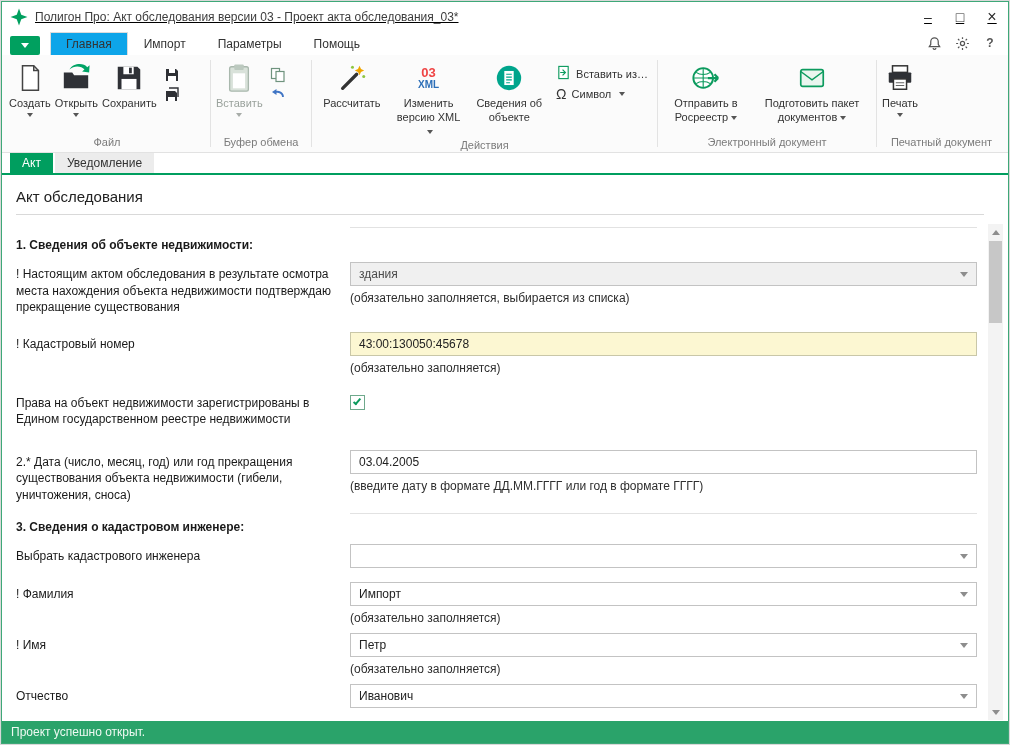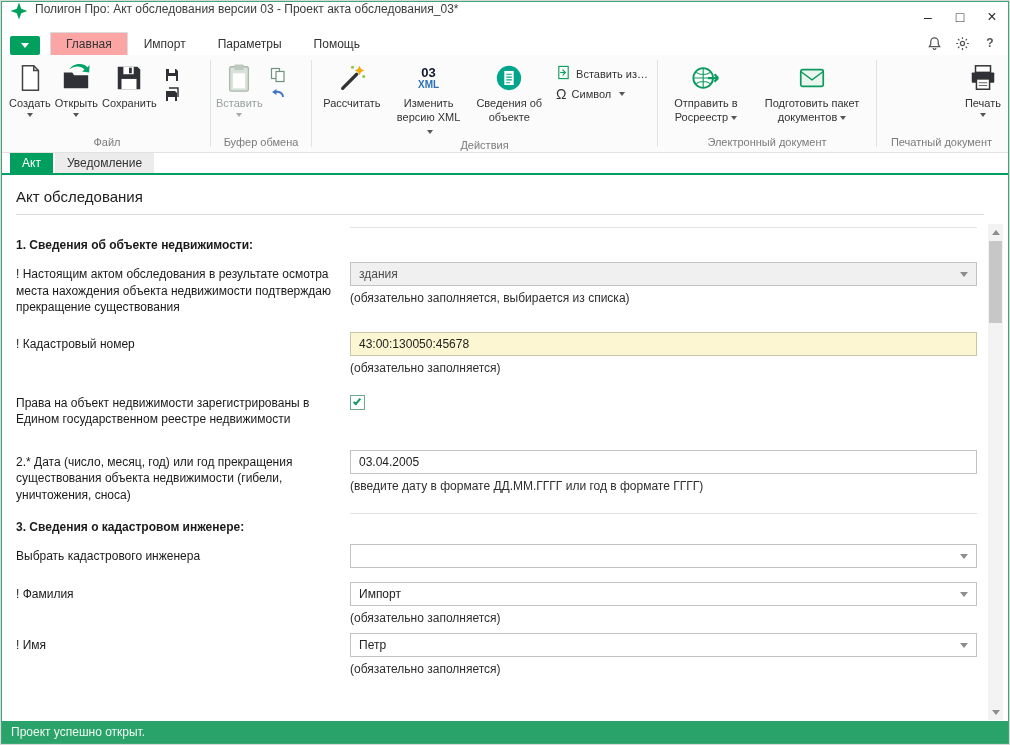--- a/index.html
+++ b/index.html
@@ -1,53 +1,53 @@
 <!DOCTYPE html>
 <html><head>
 <meta charset="utf-8">
 <style>
   * { box-sizing: border-box; }
   html,body { margin:0; padding:0; background:#d8d8d8; }
   body { width:1010px; height:745px; font-family:"Liberation Sans", sans-serif; }
   .window { width:1008px; height:743px; margin:1px; border:1px solid #3ea878; background:#fff; display:flex; flex-direction:column; overflow:hidden; }
 
   
-  .titlebar { height:30px; display:flex; padding-left:8px; background:#fff; flex:0 0 auto; }
+  .titlebar { height:30px; display:flex; align-items:center; padding-left:8px; background:#fff; flex:0 0 auto;text-decoration:underline; }
   .appicon { width:18px; height:18px; flex:0 0 auto; }
   .wtitle { font-size:12px; color:#3c3c3c; margin-left:7px; flex:1; white-space:nowrap; overflow:hidden; }
   .winbtns { display:flex; height:100%; }
   .winbtn { width:32px; height:100%; display:flex; align-items:center; justify-content:center; font-size:14px; color:#2b2b2b; cursor:default; }
 
   
   .tabrow { height:23px; display:flex; align-items:flex-end; padding-left:8px; position:relative; background:#fff; flex:0 0 auto; }
   .appmenu { width:30px; height:19px; margin:0 10px 0 0; background:#00a05f; border-radius:2px; display:flex; align-items:center; justify-content:center; }
   .tri-dn-w { width:0; height:0; border-left:4px solid transparent; border-right:4px solid transparent; border-top:5px solid #fff; }
   .rtab { padding:4px 15px 4px; font-size:12px; color:#333; border:1px solid transparent; border-bottom:none; }
-  .rtab.active { background:#fca5a5; border-color:#dcdcdc; }
+  .rtab.active { background:#0ea5e9; border-color:#dcdcdc; }
   .quick { position:absolute; right:10px; top:3px; display:flex; gap:12px; align-items:center; }
   .quick .qi { width:16px; height:16px; display:flex; align-items:center; justify-content:center; color:#555; font-size:12px; font-weight:bold; }
 
   
   .ribbon { height:98px; background:#fbfbfb; border-bottom:1px solid #e2e2e2; display:flex; padding:0 2px; flex:0 0 auto; }
   .rgroup { position:relative; display:flex; flex-direction:column; }
   .gbtns { flex:1; display:flex; align-items:flex-start; padding:4px 3px 0; }
   .glabel { height:17px; text-align:center; font-size:11px; color:#7b7b7b; line-height:15px; }
   .rsep { width:1px; background:#e3e3e3; margin:5px 0; }
   .rbtn { display:flex; flex-direction:column; align-items:center; padding:2px 2px 0; text-align:center; }
   .rbtn .ric { width:32px; height:32px; margin:1px 0 3px; display:flex; align-items:center; justify-content:center; }
   .rlbl { font-size:11px; color:#333; line-height:1.25; }
   .rbtn.disabled .rlbl { color:#9aa29c; }
   .caret { display:inline-block; width:0; height:0; border-left:3px solid transparent; border-right:3px solid transparent; border-top:4px solid #555; vertical-align:middle; margin-left:3px; }
   .caret.under { display:block; margin:2px auto 0; }
   .rbtn.disabled .caret { border-top-color:#a7aca8; }
   .scol { display:flex; flex-direction:column; padding:6px 2px 0; }
   .sicon { width:22px; height:20px; display:flex; align-items:center; justify-content:center; }
   .sbtn { display:flex; align-items:center; gap:5px; font-size:11px; color:#333; padding:2px 4px; white-space:nowrap; }
   .xmlicon { display:flex; flex-direction:column; align-items:center; line-height:1; }
-  .xml03 { font-size:13px; font-weight:bold; color:#0f172a; }
+  .xml03 { font-size:13px; font-weight:bold; color:#ef4444; }
   .xmlx { font-size:10px; font-weight:bold; color:#2d6fb8; margin-top:1px; }
   .omega { font-size:14px; color:#333; }
 
   
   .doctabs { margin-top:1px; height:21px; display:flex; align-items:flex-end; padding-left:8px; border-bottom:2px solid #009e5f; flex:0 0 auto; }
   .dtab { padding:3px 12px; font-size:12px; }
   .dtab.active { background:#009e5f; color:#fff; }
   .dtab.inactive { background:#ececec; color:#333; margin-left:2px; }
 
   
@@ -289,21 +289,21 @@
               </svg>
           </span>
           <span class="rlbl" style="width:116px"><span>Подготовить пакет документов</span><span class="caret"></span></span>
         </div>
       </div>
       <div class="glabel">Электронный документ</div>
     </div>
     <div class="rsep"></div>
 
     <div class="rgroup" style="width:129px">
-      <div class="gbtns" style="justify-content:flex-end">
+      <div class="gbtns" style="justify-content:flex-start">
         <div class="rbtn">
           <span class="ric">
             <svg viewBox="0 0 32 32" width="30" height="30">
                 <rect x="8" y="3" width="16" height="7" fill="#fff" stroke="#333" stroke-width="1.6"></rect>
                 <rect x="4" y="10" width="24" height="11" rx="1" fill="#2f3136"></rect>
                 <rect x="9" y="17" width="14" height="11" fill="#fff" stroke="#333" stroke-width="1.6"></rect>
                 <path d="M11.5 21h9M11.5 24h9" stroke="#666" stroke-width="1.2"></path>
               </svg>
           </span>
           <span class="rlbl">Печать</span>
@@ -393,20 +393,30 @@
         <div class="flabel">! Имя</div>
         <div class="ffield">
           <div class="tselect">
             <span>Петр</span>
             <span class="chev"></span>
           </div>
           <div class="fhint">(обязательно заполняется)</div>
         </div>
       </div>
 
+      <div class="frow mb8">
+        <div class="flabel">Отчество</div>
+        <div class="ffield">
+          <div class="tselect">
+            <span>Иванович</span>
+            <span class="chev"></span>
+          </div>
+
+        </div>
+      </div>
 
     </div>
 
     <div class="vscroll">
       <span class="varrow up">
           <span class="tri-up"></span>
         </span>
       <span class="vthumb"></span>
       <span class="varrow dn">
           <span class="tri-dn"></span>

